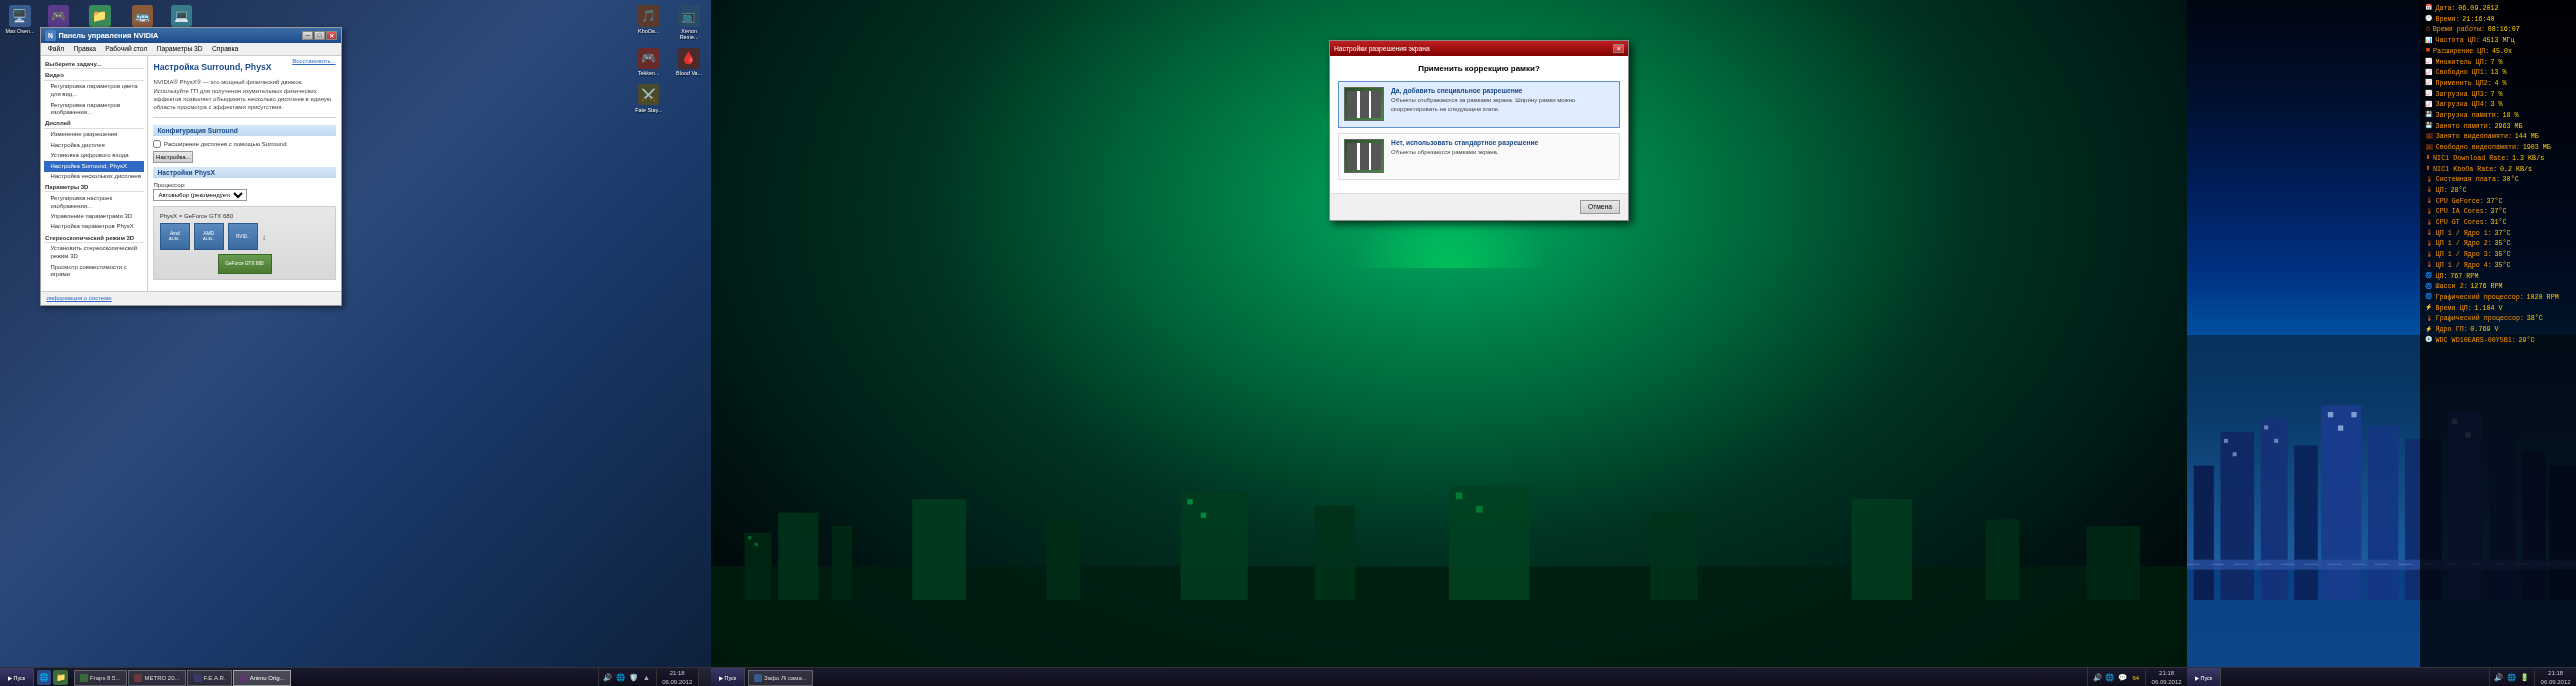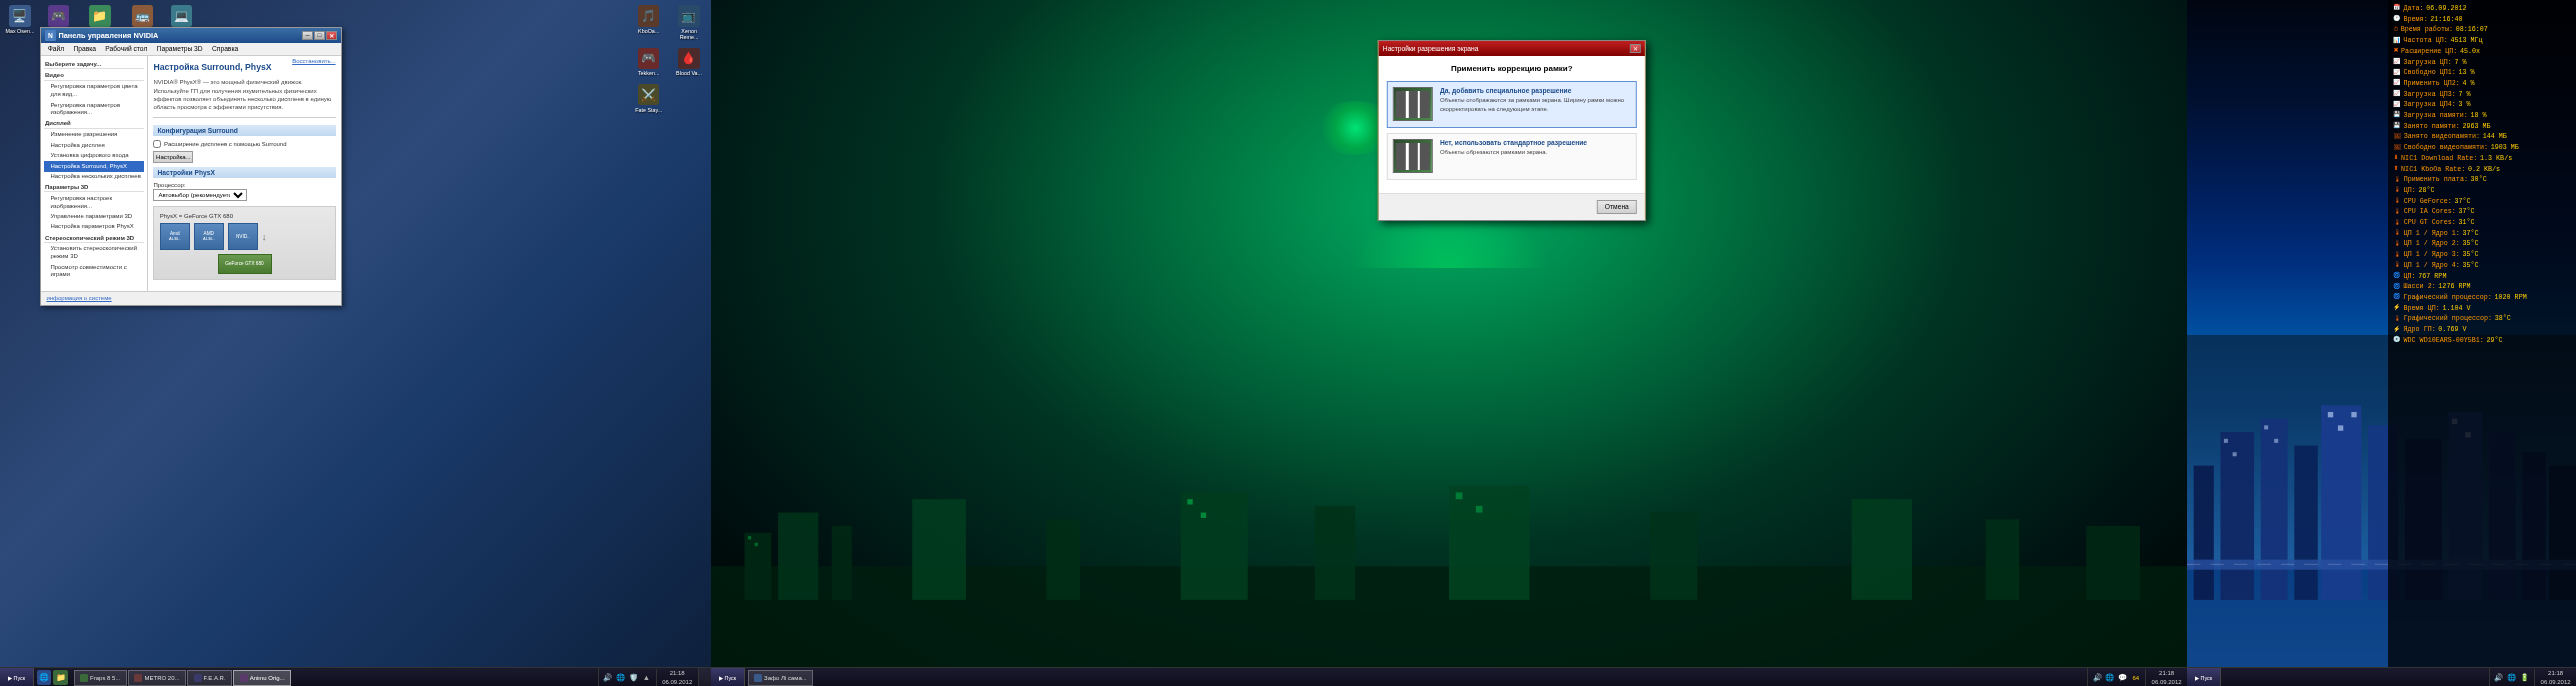--- a/index.html
+++ b/index.html
@@ -396,26 +396,25 @@
       top: 34px;
       right: 67px;
     }
 
     
     .dialog-box {
       position: absolute;
       top: 40px;
       left: 50%;
       transform: translateX(-40%);
-      width: 268px;
+      width: 300px;
       background: #eab308;
       border: 0.7px solid #888;
       box-shadow: 2.7px 2.7px 8px rgba(0,0,0,0.7);
       z-index: 100;
-      margin-left: 36px;
     }
 
     .dialog-titlebar {
       height: 14.8px;
       background: linear-gradient(180deg, #c02020 0%, #800000 100%);
       display: flex;
       align-items: center;
       padding: 0 4px;
       color: #fff;
       font-size: 6.7px;
@@ -537,21 +536,21 @@
       position: absolute;
       inset: 0;
       background: linear-gradient(180deg, #001122 0%, #002244 30%, #0a3a6a 60%, #1a5a9a 80%, #3a7aba 100%);
     }
 
     
     .sysmon {
       position: absolute;
       top: 0;
       right: 0;
-      width: 188px;
+      width: 156px;
       height: 100%;
       background: rgba(0,0,0,0.75);
       padding: 4px 5.4px;
       overflow-y: auto;
       z-index: 10;
     }
 
     .sysmon-line {
       display: flex;
       align-items: center;
@@ -1037,21 +1036,21 @@
       <span class="sysmon-text">Частота ЦП: </span>
       <span class="sysmon-value">4513 МГц</span>
     </div>
     <div class="sysmon-line">
       <span class="sysmon-icon">✖</span>
       <span class="sysmon-text">Расширение ЦП: </span>
       <span class="sysmon-value">45.0x</span>
     </div>
     <div class="sysmon-line">
       <span class="sysmon-icon">📈</span>
-      <span class="sysmon-text">Загрузка ЦП: </span>
+      <span class="sysmon-text">Множитель ЦП: </span>
       <span class="sysmon-value">7 %</span>
     </div>
     <div class="sysmon-line">
       <span class="sysmon-icon">📈</span>
       <span class="sysmon-text">Свободно ЦП1: </span>
       <span class="sysmon-value">13 %</span>
     </div>
     <div class="sysmon-line">
       <span class="sysmon-icon">📈</span>
       <span class="sysmon-text">Применить ЦП2: </span>
@@ -1092,21 +1091,21 @@
       <span class="sysmon-text">NIC1 Download Rate: </span>
       <span class="sysmon-value">1.3 KB/s</span>
     </div>
     <div class="sysmon-line">
       <span class="sysmon-icon">⬆</span>
       <span class="sysmon-text">NIC1 KboOa Rate: </span>
       <span class="sysmon-value">0.2 KB/s</span>
     </div>
     <div class="sysmon-line">
       <span class="sysmon-icon">🌡</span>
-      <span class="sysmon-text">Применить плата: </span>
+      <span class="sysmon-text">Системная плата: </span>
       <span class="sysmon-value">30°C</span>
     </div>
     <div class="sysmon-line">
       <span class="sysmon-icon">🌡</span>
       <span class="sysmon-text">ЦП: </span>
       <span class="sysmon-value">28°C</span>
     </div>
     <div class="sysmon-line">
       <span class="sysmon-icon">🌡</span>
       <span class="sysmon-text">CPU GeForce: </span>

